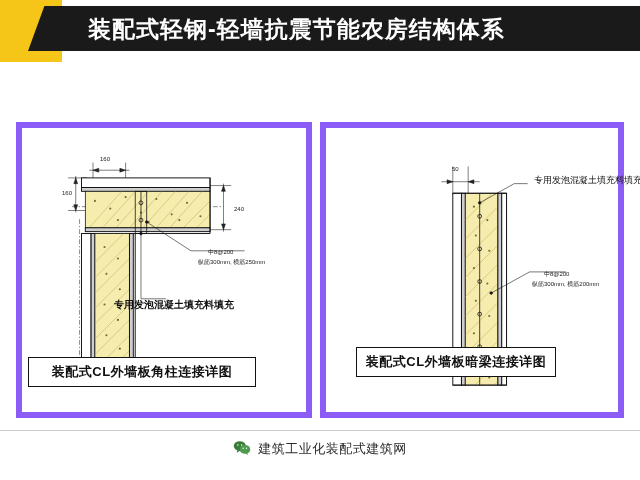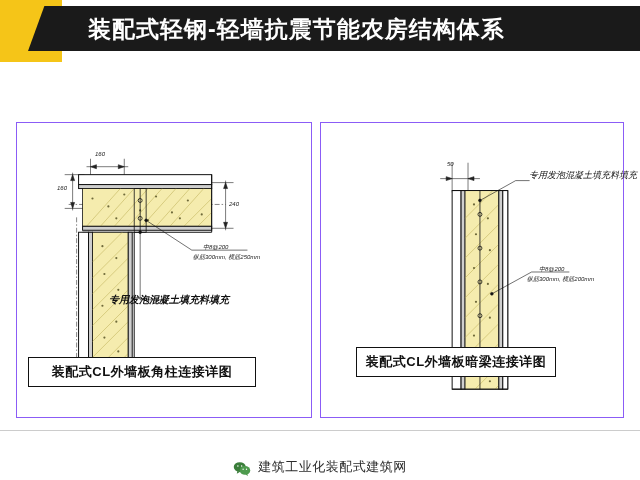--- a/index.html
+++ b/index.html
@@ -45,23 +45,22 @@
     font-weight: bold;
     letter-spacing: 1px;
     font-family: "Liberation Sans", sans-serif;
     white-space: nowrap;
   }
 
   
   .panel {
     position: absolute;
     background: #ffffff;
-    border: 1px solid #8b5cf6;
+    border: 6px solid #8b5cf6;
     box-sizing: border-box;
-    font-style: italic;
   }
   #panel-left  { left: 16px;  top: 122px; width: 296px; height: 296px; }
   #panel-right { left: 320px; top: 122px; width: 304px; height: 296px; }
 
   .drawing {
     position: absolute;
     left: 0; top: 0;
     width: 100%; height: 100%;
   }
 
@@ -87,21 +86,21 @@
     position: absolute;
     left: 0; top: 430px;
     width: 640px; height: 1px;
     background: #cccccc;
   }
   #footer {
     position: absolute;
     left: 0; top: 440px;
     width: 640px; height: 36px;
     display: flex;
-    align-items: flex-end;
+    align-items: flex-start;
     justify-content: center;
   }
   #wechat-icon {
     width: 18px; height: 15px;
     margin-right: 7px;
     display: inline-block;
   }
   #footer-text {
     font-size: 13px;
     color: #2b2b2b;

